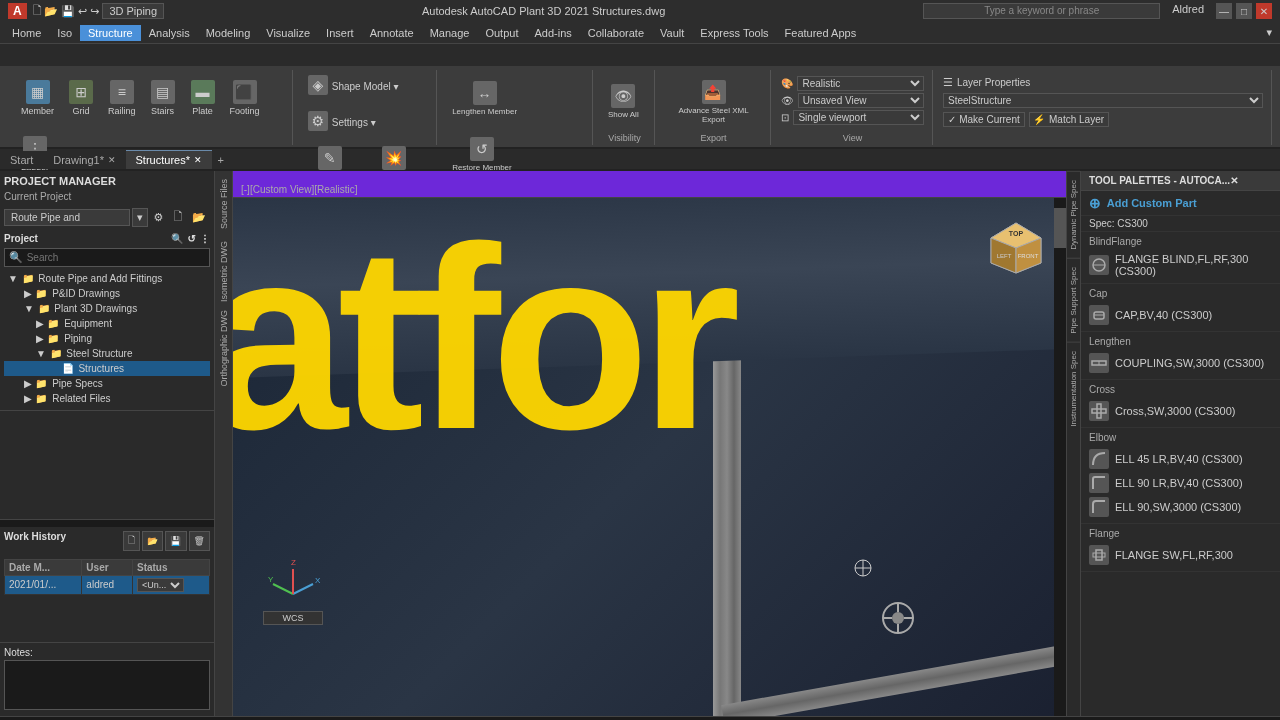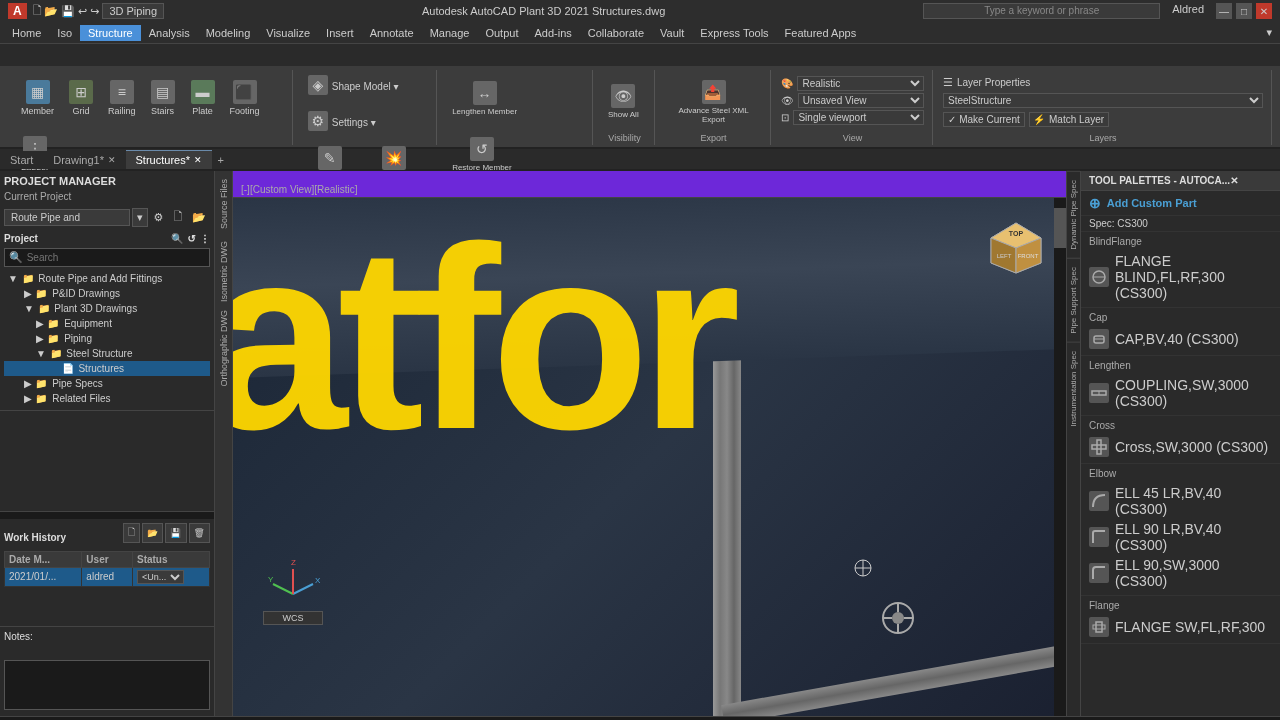--- a/index.html
+++ b/index.html
@@ -51,21 +51,21 @@
     .work-history { padding: 4px; flex: 1; }
     .work-history-title { font-weight: bold; color: #ddd; font-size: 10px; margin-bottom: 4px; }
     .wh-toolbar { display: flex; gap: 2px; margin-bottom: 4px; }
     .wh-btn { background: #3a3a3a; border: 1px solid #555; color: #ccc; padding: 1px 4px; font-size: 9px; cursor: pointer; }
     .wh-table { width: 100%; font-size: 10px; border-collapse: collapse; }
     .wh-table th { background: #3a3a3a; color: #aaa; padding: 2px 4px; border: 1px solid #444; text-align: left; }
     .wh-table td { padding: 2px 4px; border: 1px solid #333; color: #ccc; }
     .wh-table tr.selected td { background: #1e5a8a; }
     .wh-select { background: #3a3a3a; border: 1px solid #555; color: #ccc; font-size: 9px; }
     .notes-section { padding: 4px; border-top: 1px solid #444; }
-    .notes-label { font-size: 10px; color: #ddd; margin-bottom: 18px; }
+    .notes-label { font-size: 10px; color: #ddd; margin-bottom: 2px; }
     .notes-textarea { width: 100%; height: 50px; background: #1a1a1a; border: 1px solid #555; color: #ccc; font-size: 10px; resize: none; padding: 2px; }
 
     
     #source-files { width: 18px; background: #333; border-right: 1px solid #444; display: flex; flex-direction: column; align-items: center; }
     .source-files-label { writing-mode: vertical-rl; transform: rotate(180deg); font-size: 9px; color: #aaa; padding: 8px 2px; cursor: pointer; }
 
     
     #viewport { flex: 1; background: #1a2535; position: relative; overflow: hidden; }
     .viewport-header { height: 18px; background: #6d28d9; display: flex; align-items: flex-start; padding: 13px 8px; font-size: 10px; color: #aaa; border-bottom: 1px solid #444; }
     .viewport-canvas { width: 100%; height: calc(100% - 18px); position: relative; background: linear-gradient(135deg, #1a2535 0%, #2a3545 50%, #1a2030 100%); overflow: hidden; }
@@ -77,21 +77,21 @@
     .nav-cube { position: absolute; top: 10px; right: 10px; width: 60px; height: 60px; z-index: 10; }
 
     
     .wcs-icon { position: absolute; bottom: 80px; left: 30px; z-index: 10; }
 
     
     #right-panel { width: 200px; background: #2a2a2a; border-left: 1px solid #444; display: flex; flex-direction: column; }
     .tool-palettes-header { background: #3a3a3a; padding: 4px 8px; font-size: 10px; font-weight: bold; color: #ddd; border-bottom: 1px solid #444; display: flex; align-items: center; justify-content: flex-start; }
     .palette-section { padding: 4px 8px; border-bottom: 1px solid #333; }
     .palette-section-title { font-size: 10px; color: #aaa; margin-bottom: 4px; }
-    .palette-item { display: flex; align-items: center; gap: 6px; padding: 2px 0; cursor: pointer; font-size: 14px; color: #ccc; }
+    .palette-item { display: flex; align-items: center; gap: 6px; padding: 2px 0; cursor: pointer; font-size: 11px; color: #ccc; }
     .palette-icon { width: 20px; height: 20px; background: #555; border-radius: 2px; display: flex; align-items: center; justify-content: center; flex-shrink: 0; }
     .palette-icon svg { width: 16px; height: 16px; }
 
     
     #spec-tabs { width: 14px; background: #2a2a2a; border-left: 1px solid #444; display: flex; flex-direction: column; }
     .spec-tab { writing-mode: vertical-rl; transform: rotate(180deg); font-size: 8px; color: #aaa; padding: 8px 2px; cursor: pointer; border-bottom: 1px solid #444; }
 
     
     #command-area { height: 60px; background: #1a1a1a; border-top: 1px solid #444; padding: 4px 8px; font-size: 11px; color: #ccc; }
 
@@ -284,21 +284,20 @@
         <div style="display:flex;align-items:center;gap:4px;width:100%;">
           <select style="background:#3a3a3a;border:1px solid #555;color:#ccc;font-size:10px;flex:1;">
             <option>SteelStructure</option>
           </select>
         </div>
         <div style="display:flex;gap:4px;">
           <span style="cursor:pointer;font-size:10px;padding:1px 4px;background:#3a3a3a;border:1px solid #555;color:#ccc;">✓ Make Current</span>
           <span style="cursor:pointer;font-size:10px;padding:1px 4px;background:#3a3a3a;border:1px solid #555;color:#ccc;">⚡ Match Layer</span>
         </div>
       </div>
-      <div class="ribbon-group-label">Layers</div>
     </div>
   </div>
 </div>
 
 <div style="display:flex;background:#2a2a2a;border-bottom:2px solid #222;height:22px;align-items:flex-end;">
   <div style="padding:3px 10px;background:#2a2a2a;color:#aaa;font-size:11px;cursor:pointer;">Start</div>
   <div style="padding:3px 10px;background:#2a2a2a;color:#aaa;font-size:11px;cursor:pointer;display:flex;align-items:center;gap:4px;justify-content:center;">
     Drawing1*
     <span style="cursor:pointer;font-size:9px;">✕</span>
   </div>
@@ -391,21 +390,21 @@
           <span class="tree-folder">📁</span>
           <span>Related Files</span>
         </div>
       </div>
     </div>
 
     <div style="flex:1;"></div>
     <div style="height:8px;background:#1a1a1a;border-top:1px solid #444;"></div>
 
     <div class="work-history">
-      <div style="display:flex;align-items:flex-end;justify-content:space-between;margin-bottom:4px;">
+      <div style="display:flex;align-items:flex-start;justify-content:space-between;margin-bottom:4px;">
         <span class="work-history-title">Work History</span>
         <div class="wh-toolbar">
           <button class="wh-btn">🗋</button>
           <button class="wh-btn">📂</button>
           <button class="wh-btn">💾</button>
           <button class="wh-btn">🗑</button>
         </div>
       </div>
       <table class="wh-table">
         <thead>

